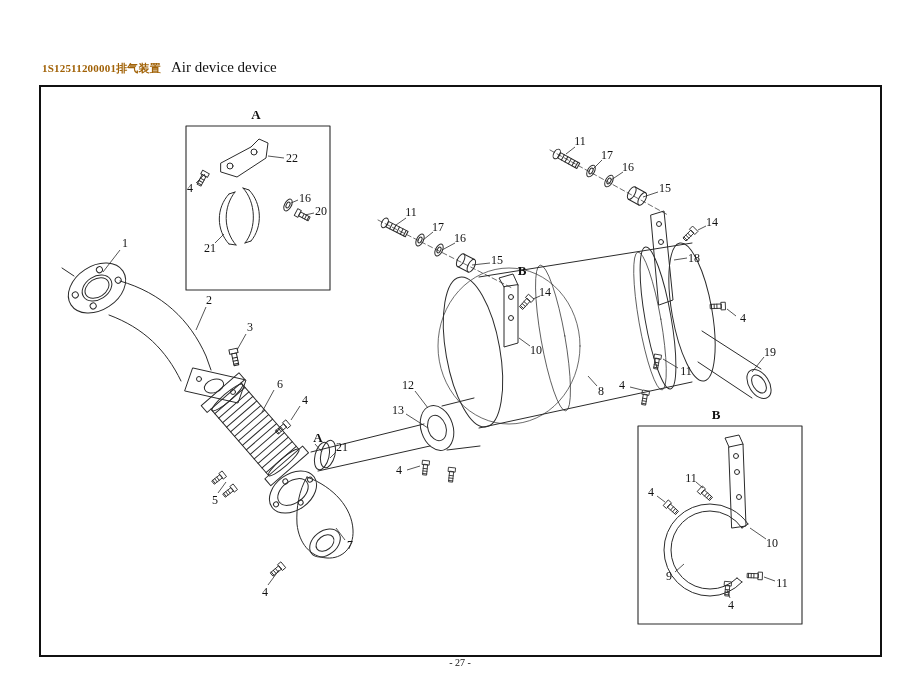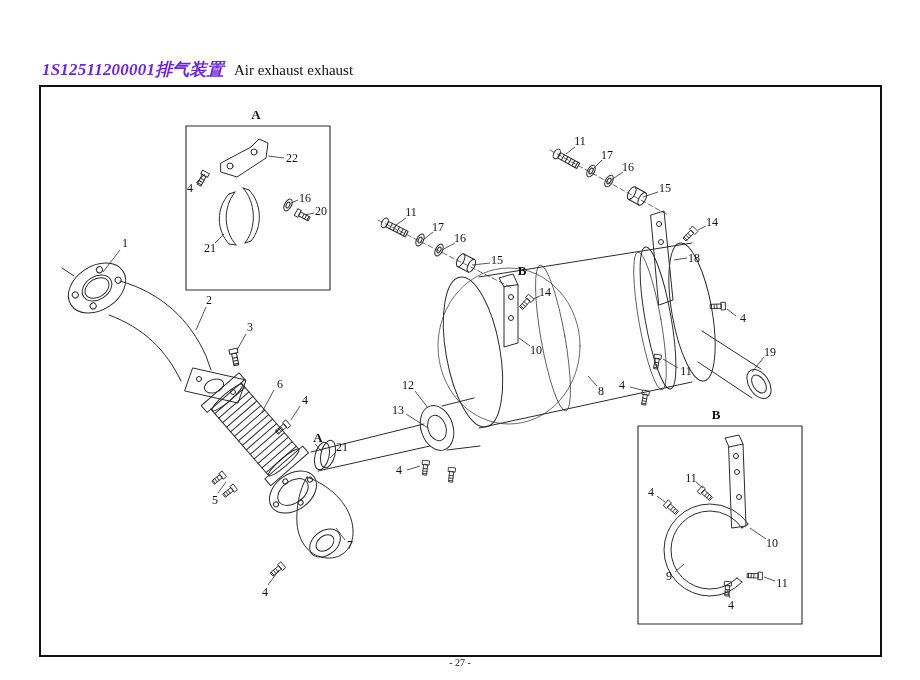--- a/index.html
+++ b/index.html
@@ -1,21 +1,21 @@
 <!DOCTYPE html>
 <html><head>
 <meta charset="utf-8">
 <style>
   html,body { margin:0; padding:0; background:#ffffff; }
   .page {
     position:relative; width:920px; height:680px; background:#ffffff;
     font-family:"Liberation Serif", serif; overflow:hidden;
   }
   .title { position:absolute; left:42px; top:58px; white-space:nowrap; }
-  .t-main { font-weight:bold; font-size:17px; letter-spacing:0.2px; color:#6d28d9;font-style:italic; }
+  .t-main { font-weight:bold; font-size:11px; letter-spacing:0.2px; color:#a16207; }
   .t-en { font-size:15px; color:#111; margin-left:6px; font-weight:normal; }
   .pageno {
     position:absolute; top:657px; left:0; width:100%; text-align:center;
     font-size:10px; color:#111;
   }
   svg.diagram { position:absolute; left:0; top:0; }
   svg .frame { fill:none; stroke:#111; stroke-width:2; }
   svg .dbox  { fill:none; stroke:#2b2b2b; stroke-width:1.1; }
   svg g.art  { stroke:#2b2b2b; fill:none; stroke-width:1; stroke-linecap:round; stroke-linejoin:round; }
   svg .thin  { stroke-width:0.7; }
@@ -24,21 +24,21 @@
   svg text.callout { font-family:"Liberation Serif", serif; font-size:12px; fill:#111; stroke:none; }
   svg text.region-label { font-family:"Liberation Serif", serif; font-size:13px; font-weight:bold; fill:#111; stroke:none; }
 </style>
 </head>
 <body>
 
 <div class="page">
 
   <div class="title">
     <span class="t-main"><span>1S12511200001</span><span>排气装置</span></span>
-    <span class="t-en">Air exhaust exhaust</span>
+    <span class="t-en">Air device device</span>
   </div>
 
   <svg class="diagram" id="diagram-svg" width="920" height="680" viewBox="0 0 920 680">
     <defs>
       <g id="bolt" stroke="#2b2b2b" fill="none" stroke-width="1">
         <rect x="0" y="-4.2" width="4.5" height="8.4"></rect>
         <rect x="4.5" y="-2.4" width="12" height="4.8"></rect>
         <line x1="9" y1="-2.4" x2="9" y2="2.4"></line>
         <line x1="12" y1="-2.4" x2="12" y2="2.4"></line>
         <line x1="15" y1="-2.4" x2="15" y2="2.4"></line>

